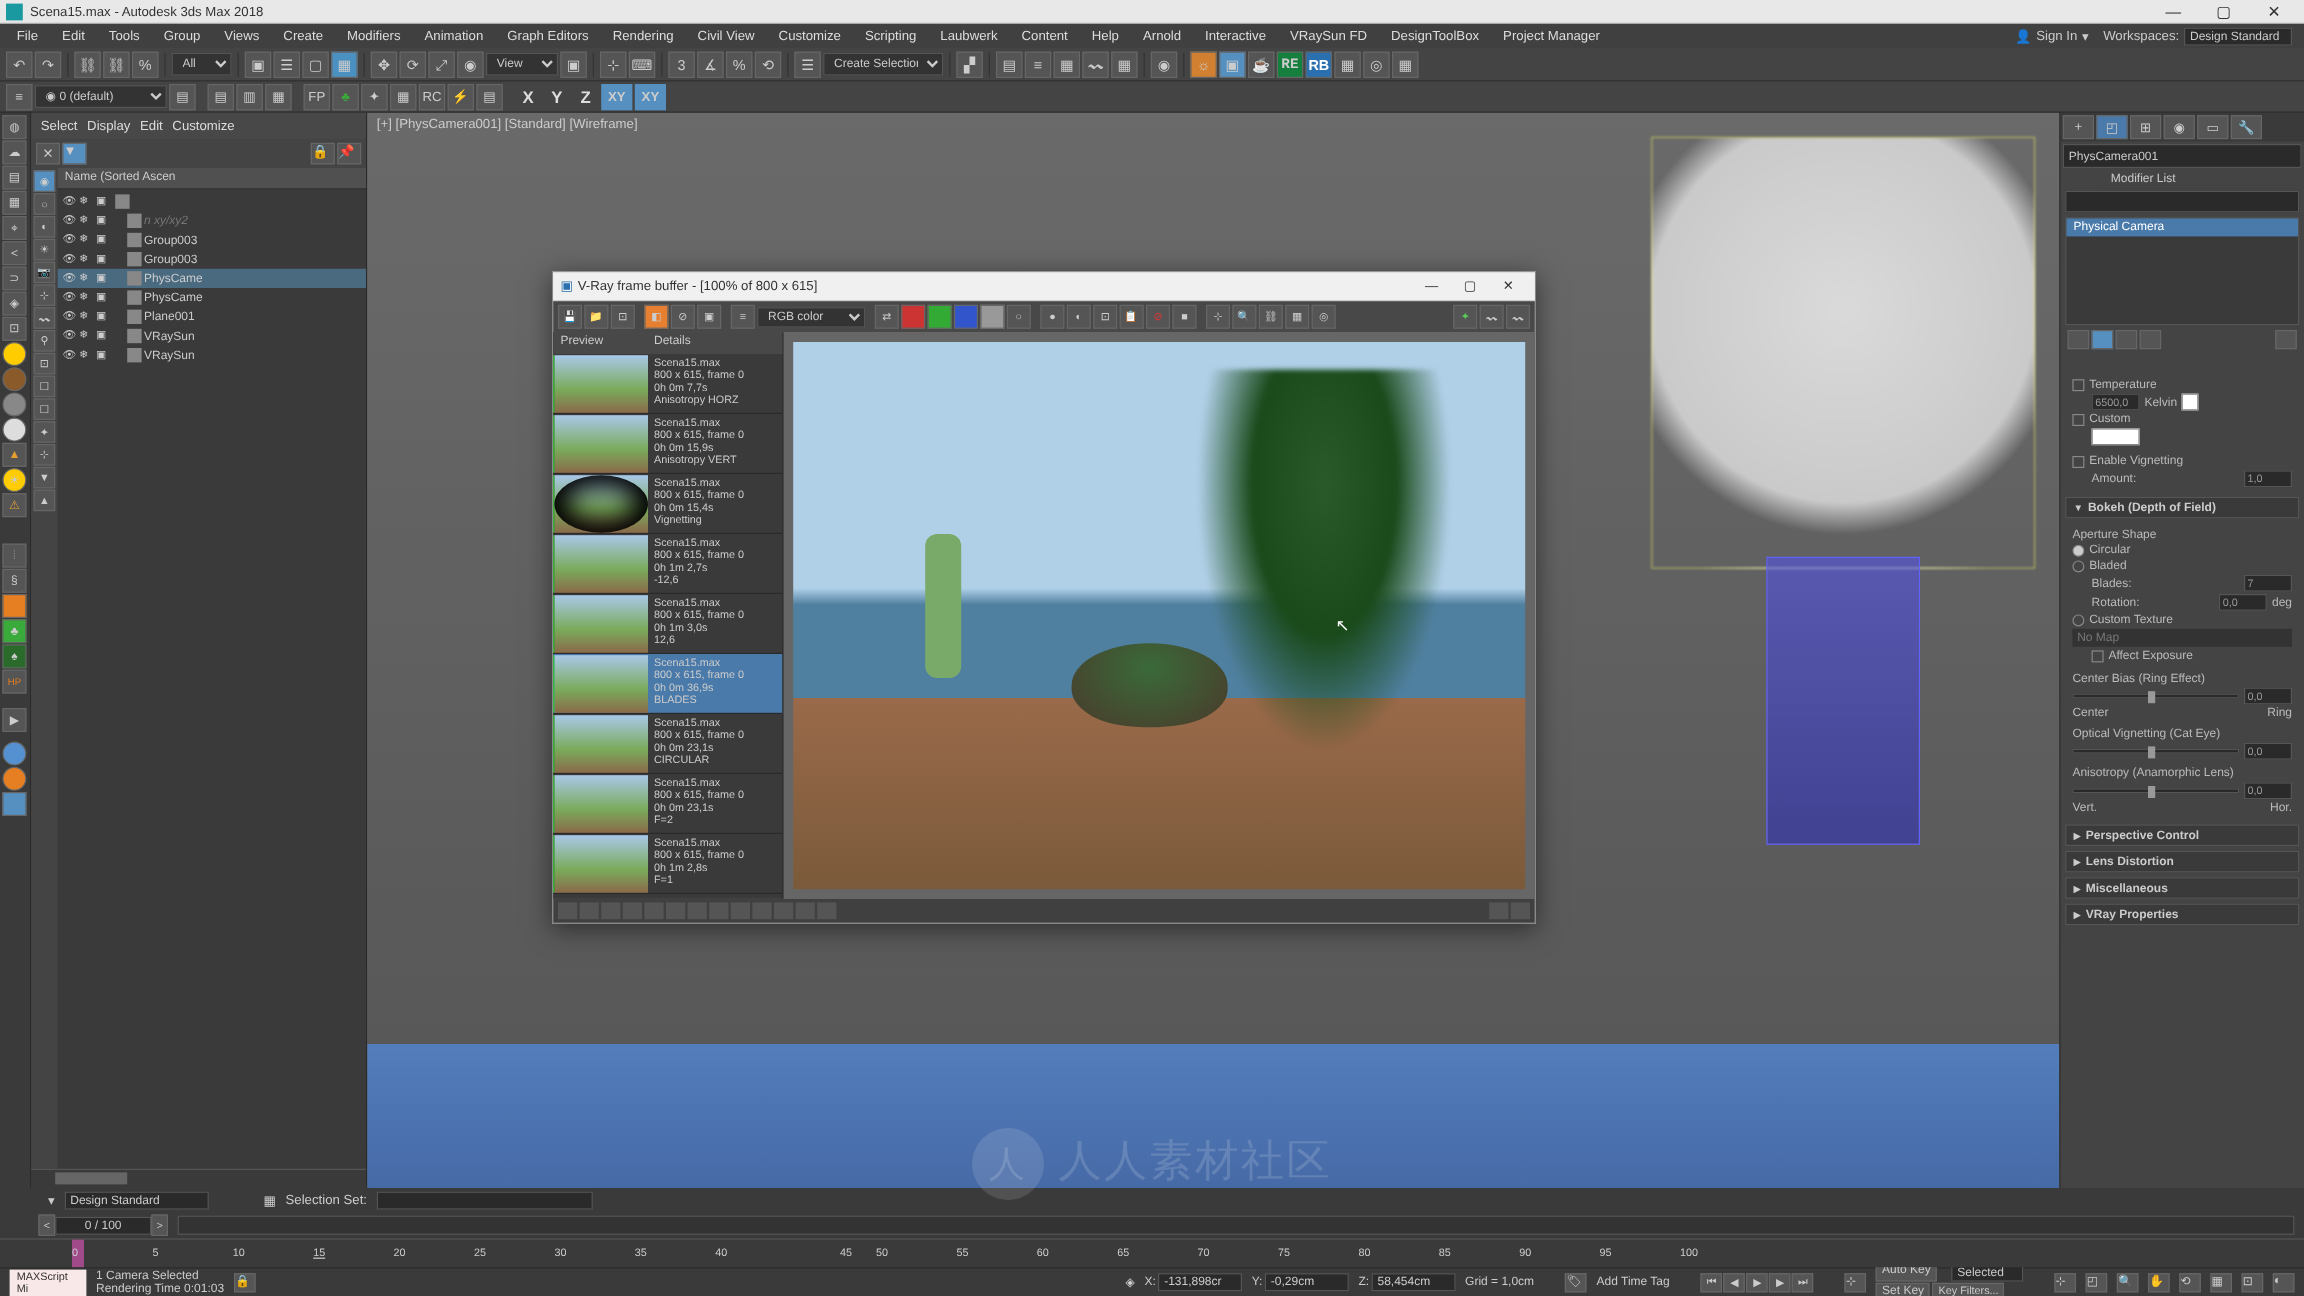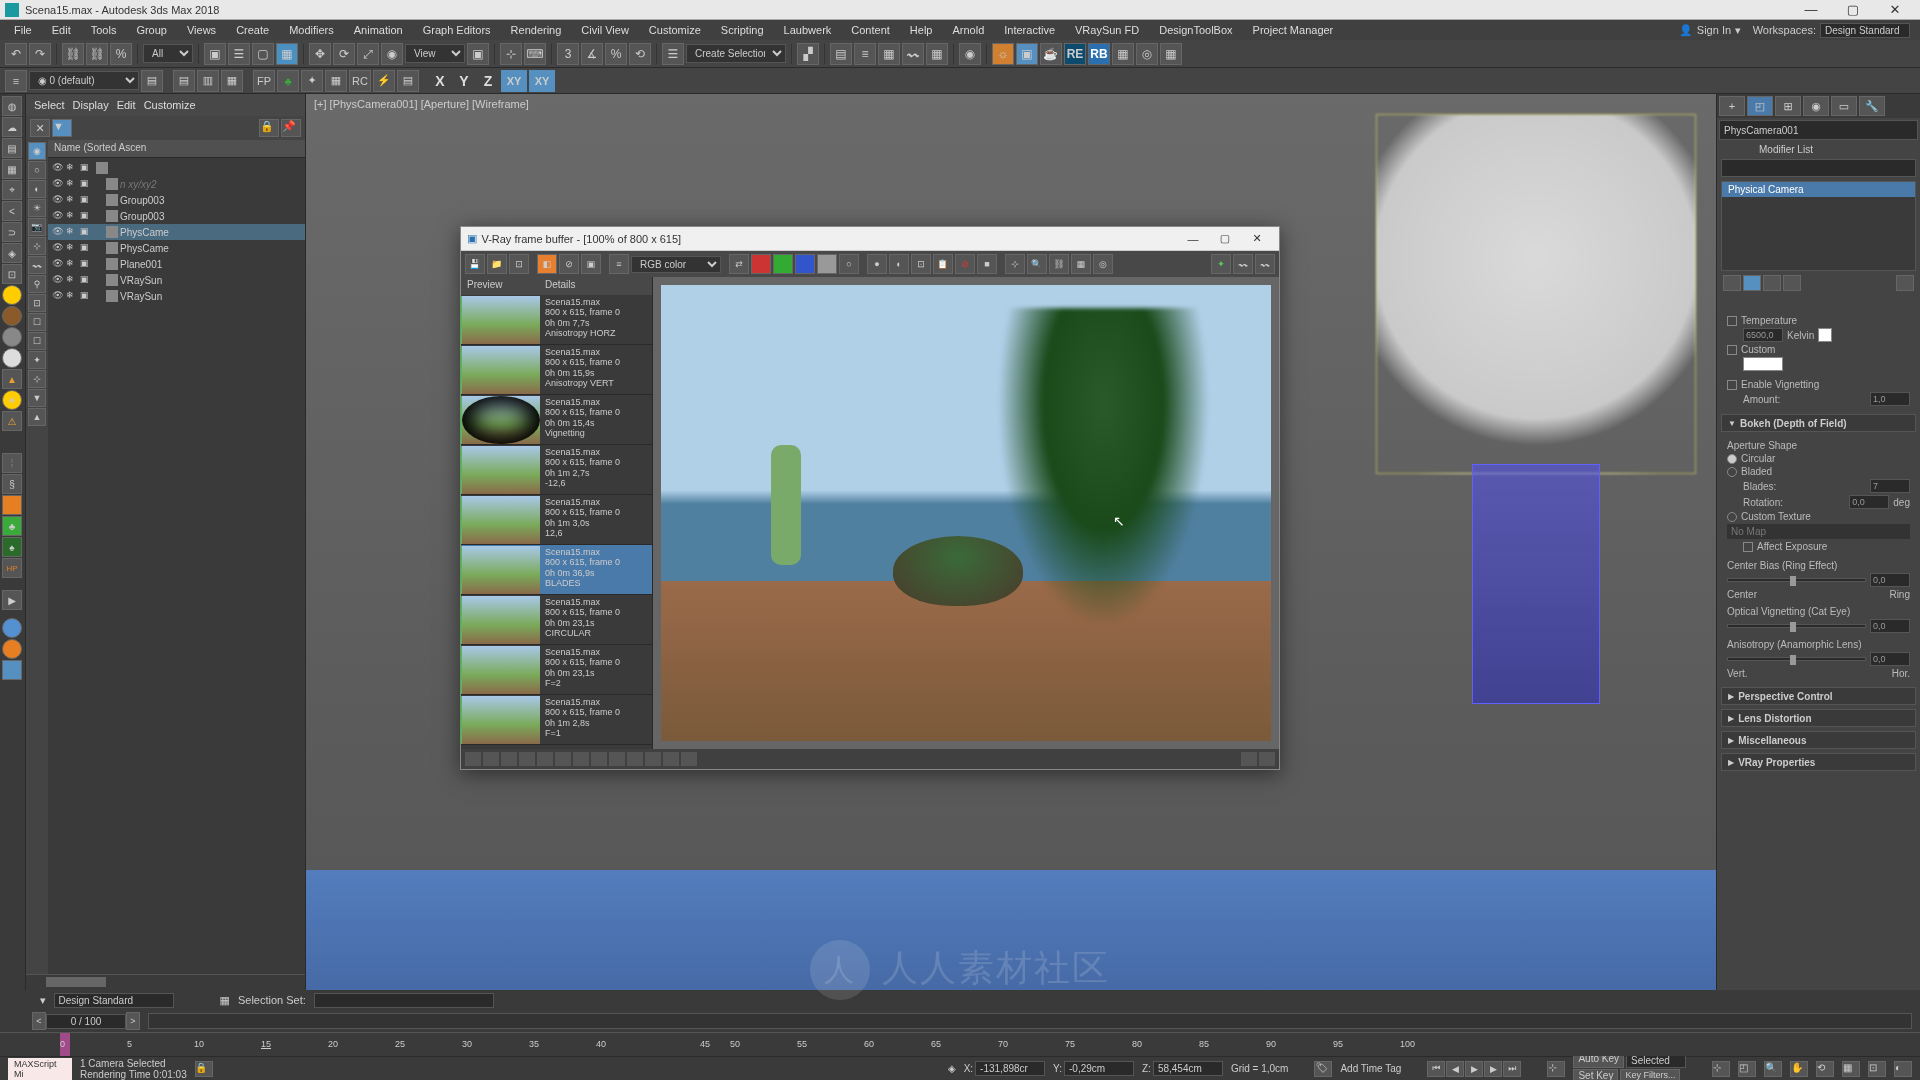--- a/index.html
+++ b/index.html
@@ -20,21 +20,21 @@
 .menubar .workspace { display: flex; align-items: center; gap: 4px; padding: 0 6px; }
 .menubar .workspace input { background: #2a2a2a; border: 1px solid #555; color: #ccc; font-size: 10px; padding: 1px 4px; width: 90px; }
 
 
 .toolbar-main { height: 28px; background: #444; display: flex; align-items: center; padding: 0 5px; gap: 2px; border-bottom: 1px solid #2a2a2a; }
 .toolbar-main .tb-btn { width: 22px; height: 22px; background: #555; border: 1px solid #666; display: flex; align-items: center; justify-content: center; font-size: 12px; color: #ccc; }
 .toolbar-main .tb-btn.active { background: #4a90c0; }
 .toolbar-main .sep { width: 1px; height: 20px; background: #333; margin: 0 3px; }
 .toolbar-main .combo { background: #333; border: 1px solid #555; color: #ccc; font-size: 10px; padding: 2px 4px; }
 .toolbar-main .colored-btn { font-weight: bold; }
-.toolbar-main .re { background: #0c4a6e; }
+.toolbar-main .re { background: #15803d; font-family: Liberation Mono, monospace; }
 .toolbar-main .rb { background: #2a70b0; color: white; }
 
 
 .toolbar-2 { height: 26px; background: #444; display: flex; align-items: center; padding: 0 5px; gap: 2px; border-bottom: 1px solid #2a2a2a; }
 .toolbar-2 .tb-btn { width: 22px; height: 22px; background: #555; border: 1px solid #666; display: flex; align-items: center; justify-content: center; }
 .toolbar-2 .layer-combo { background: #333; border: 1px solid #555; color: #ccc; font-size: 10px; padding: 2px 4px; width: 110px; }
 .toolbar-2 .xyz { width: 22px; height: 22px; font-size: 14px; font-weight: bold; color: #ddd; display: flex; align-items: center; justify-content: center; }
 .toolbar-2 .xy-btn { width: 26px; height: 22px; background: #5590c0; font-size: 11px; font-weight: bold; display: flex; align-items: center; justify-content: center; }
 
 
@@ -429,21 +429,21 @@
           </div>
       </div>
     </div>
     <div class="scroll-h">
         <div class="thumb"></div>
       </div>
   </div>
 
   <div class="viewport-area">
     <div class="viewport-wireframe">
-      <div class="viewport-label">[+] [PhysCamera001] [Aperture] [Wireframe]</div>
+      <div class="viewport-label">[+] [PhysCamera001] [Standard] [Wireframe]</div>
       <div class="water-plane"></div>
       <div class="wire-tree">
         <div class="foliage"></div>
         <div class="pot"></div>
       </div>
     </div>
 
     <div class="vfb">
       <div class="vfb-title">
         <span style="color:#2a70b0;margin-right:4px">▣</span>
@@ -803,21 +803,21 @@
   <div class="playback">
     <div class="pb">⏮</div>
     <div class="pb">◀</div>
     <div class="pb">▶</div>
     <div class="pb">▶</div>
     <div class="pb">⏭</div>
   </div>
   <div style="width:10px"></div>
   <div class="sb-btn">⊹</div>
   <div style="display:flex;flex-direction:column;gap:1px">
-    <div style="display:flex;gap:2px;align-items:center">
+    <div style="display:flex;gap:12px;align-items:center">
       <span class="sb-btn" style="width:auto;padding:0 4px">Auto Key</span>
       <input class="sb-input" style="width: 60px;" value="Selected">
     </div>
     <div style="display:flex;gap:2px;align-items:center">
       <span class="sb-btn" style="width:auto;padding:0 4px">Set Key</span>
       <span class="sb-btn" style="width:auto;padding:0 4px;font-size:9px">Key Filters...</span>
     </div>
   </div>
   <div style="width:10px"></div>
   <div class="sb-btn">⊹</div>

